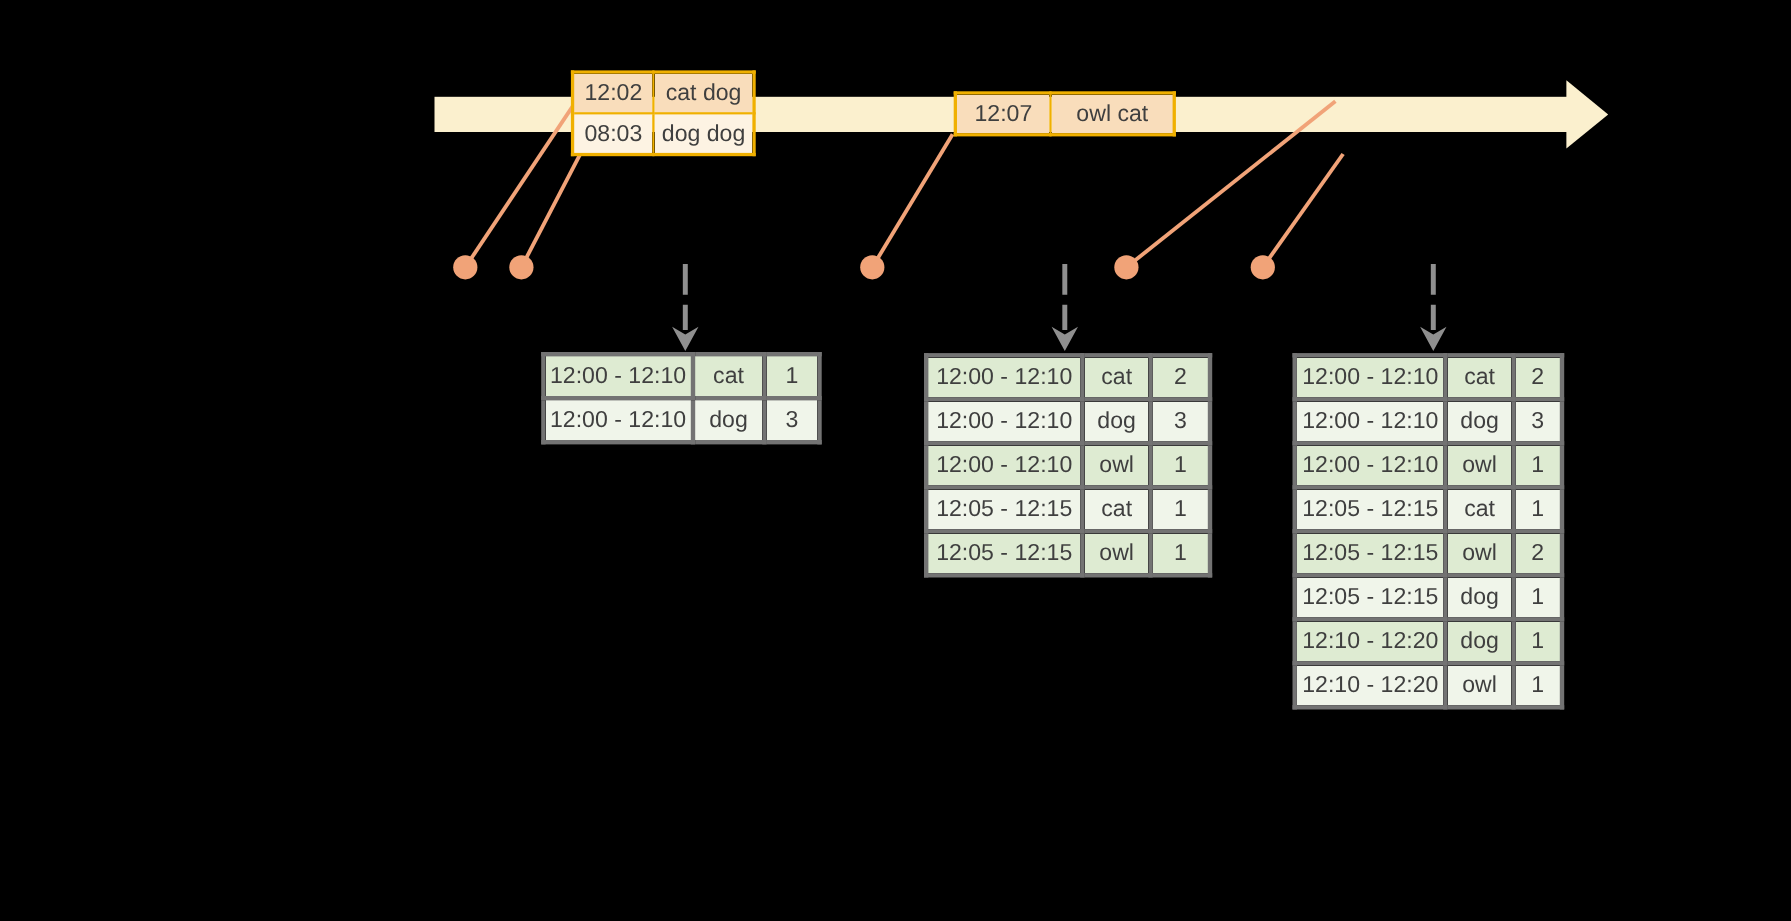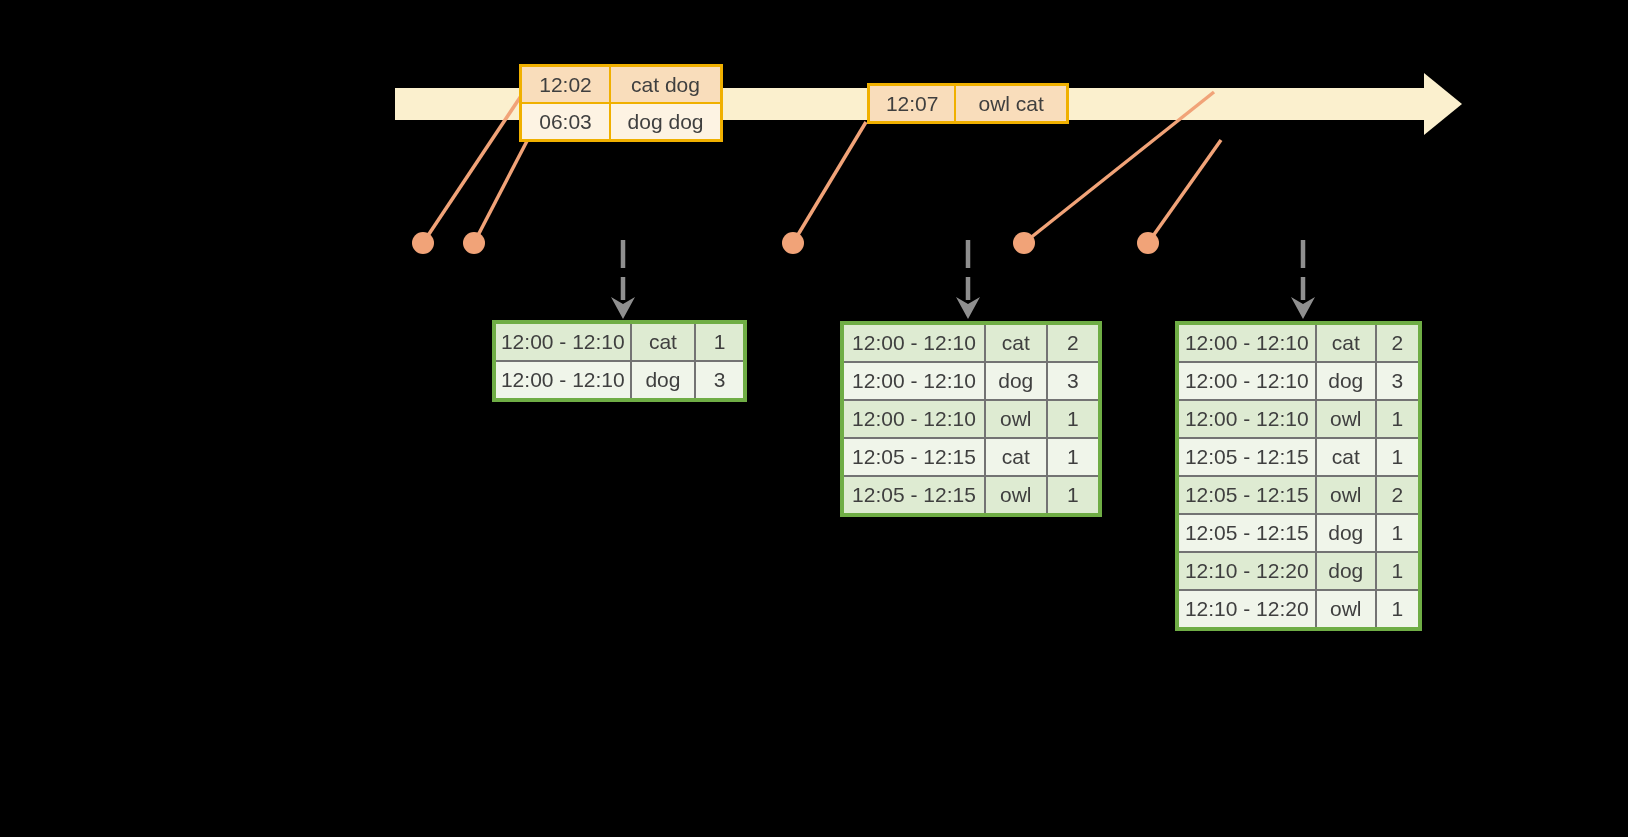--- a/index.html
+++ b/index.html
@@ -24,26 +24,26 @@
   svg.connectors{position:absolute;left:0;top:0;z-index:2;}
   
   table{border-collapse:collapse;table-layout:fixed;position:absolute;z-index:3;
         color:#3F3F3F;font-size:21px;text-align:center;}
   td{overflow:hidden;white-space:nowrap;}
   
   .event-table{border:3px solid #F0B000;}
   .event-table td{border:2px solid #F0B000;height:35px;padding:0 4px;}
   .event-table tr.shade-dark td{background:#F9DDBB;}
   .event-table tr.shade-light td{background:#FDF3E3;}
-  #event-table-0{left:519px;top:64px;width:204px;}
+  #event-table-0{left:519px;top:64px;width:168px;}
   #event-table-1{left:867px;top:83px;width:202px;}
   #event-table-2{left:1213px;top:64px;width:182px;}
   
   .result-table{border:4px solid #6FAD45;}
-  .result-table td{border:2px solid #737373;height:36px;padding:0 4px;}
+  .result-table td{border:4px solid #737373;height:36px;padding:0 4px;}
   .result-table tr.shade-dark td{background:#DEEBD2;}
   .result-table tr.shade-light td{background:#F0F5EA;}
   #result-table-0{left:492px;top:320px;width:255px;}
   #result-table-1{left:840px;top:321px;width:262px;}
   #result-table-2{left:1175px;top:321px;width:247px;}
 </style>
 </head>
 <body>
 
 <div class="canvas">
@@ -79,21 +79,21 @@
     </g>
   </svg>
 
   <table class="event-table" id="event-table-0">
       <tbody>
         <tr class="shade-dark">
           <td style="width: 44%;">12:02</td>
           <td style="width: 56%;">cat dog</td>
         </tr>
         <tr class="shade-light">
-          <td style="width: 44%;">06:03</td>
+          <td style="width: 44%;">08:03</td>
           <td style="width: 56%;">dog dog</td>
         </tr>
       </tbody>
     </table>
 
   <table class="event-table" id="event-table-1">
       <tbody>
         <tr class="shade-dark">
           <td style="width: 43%;">12:07</td>
           <td style="width: 57%;">owl cat</td>

